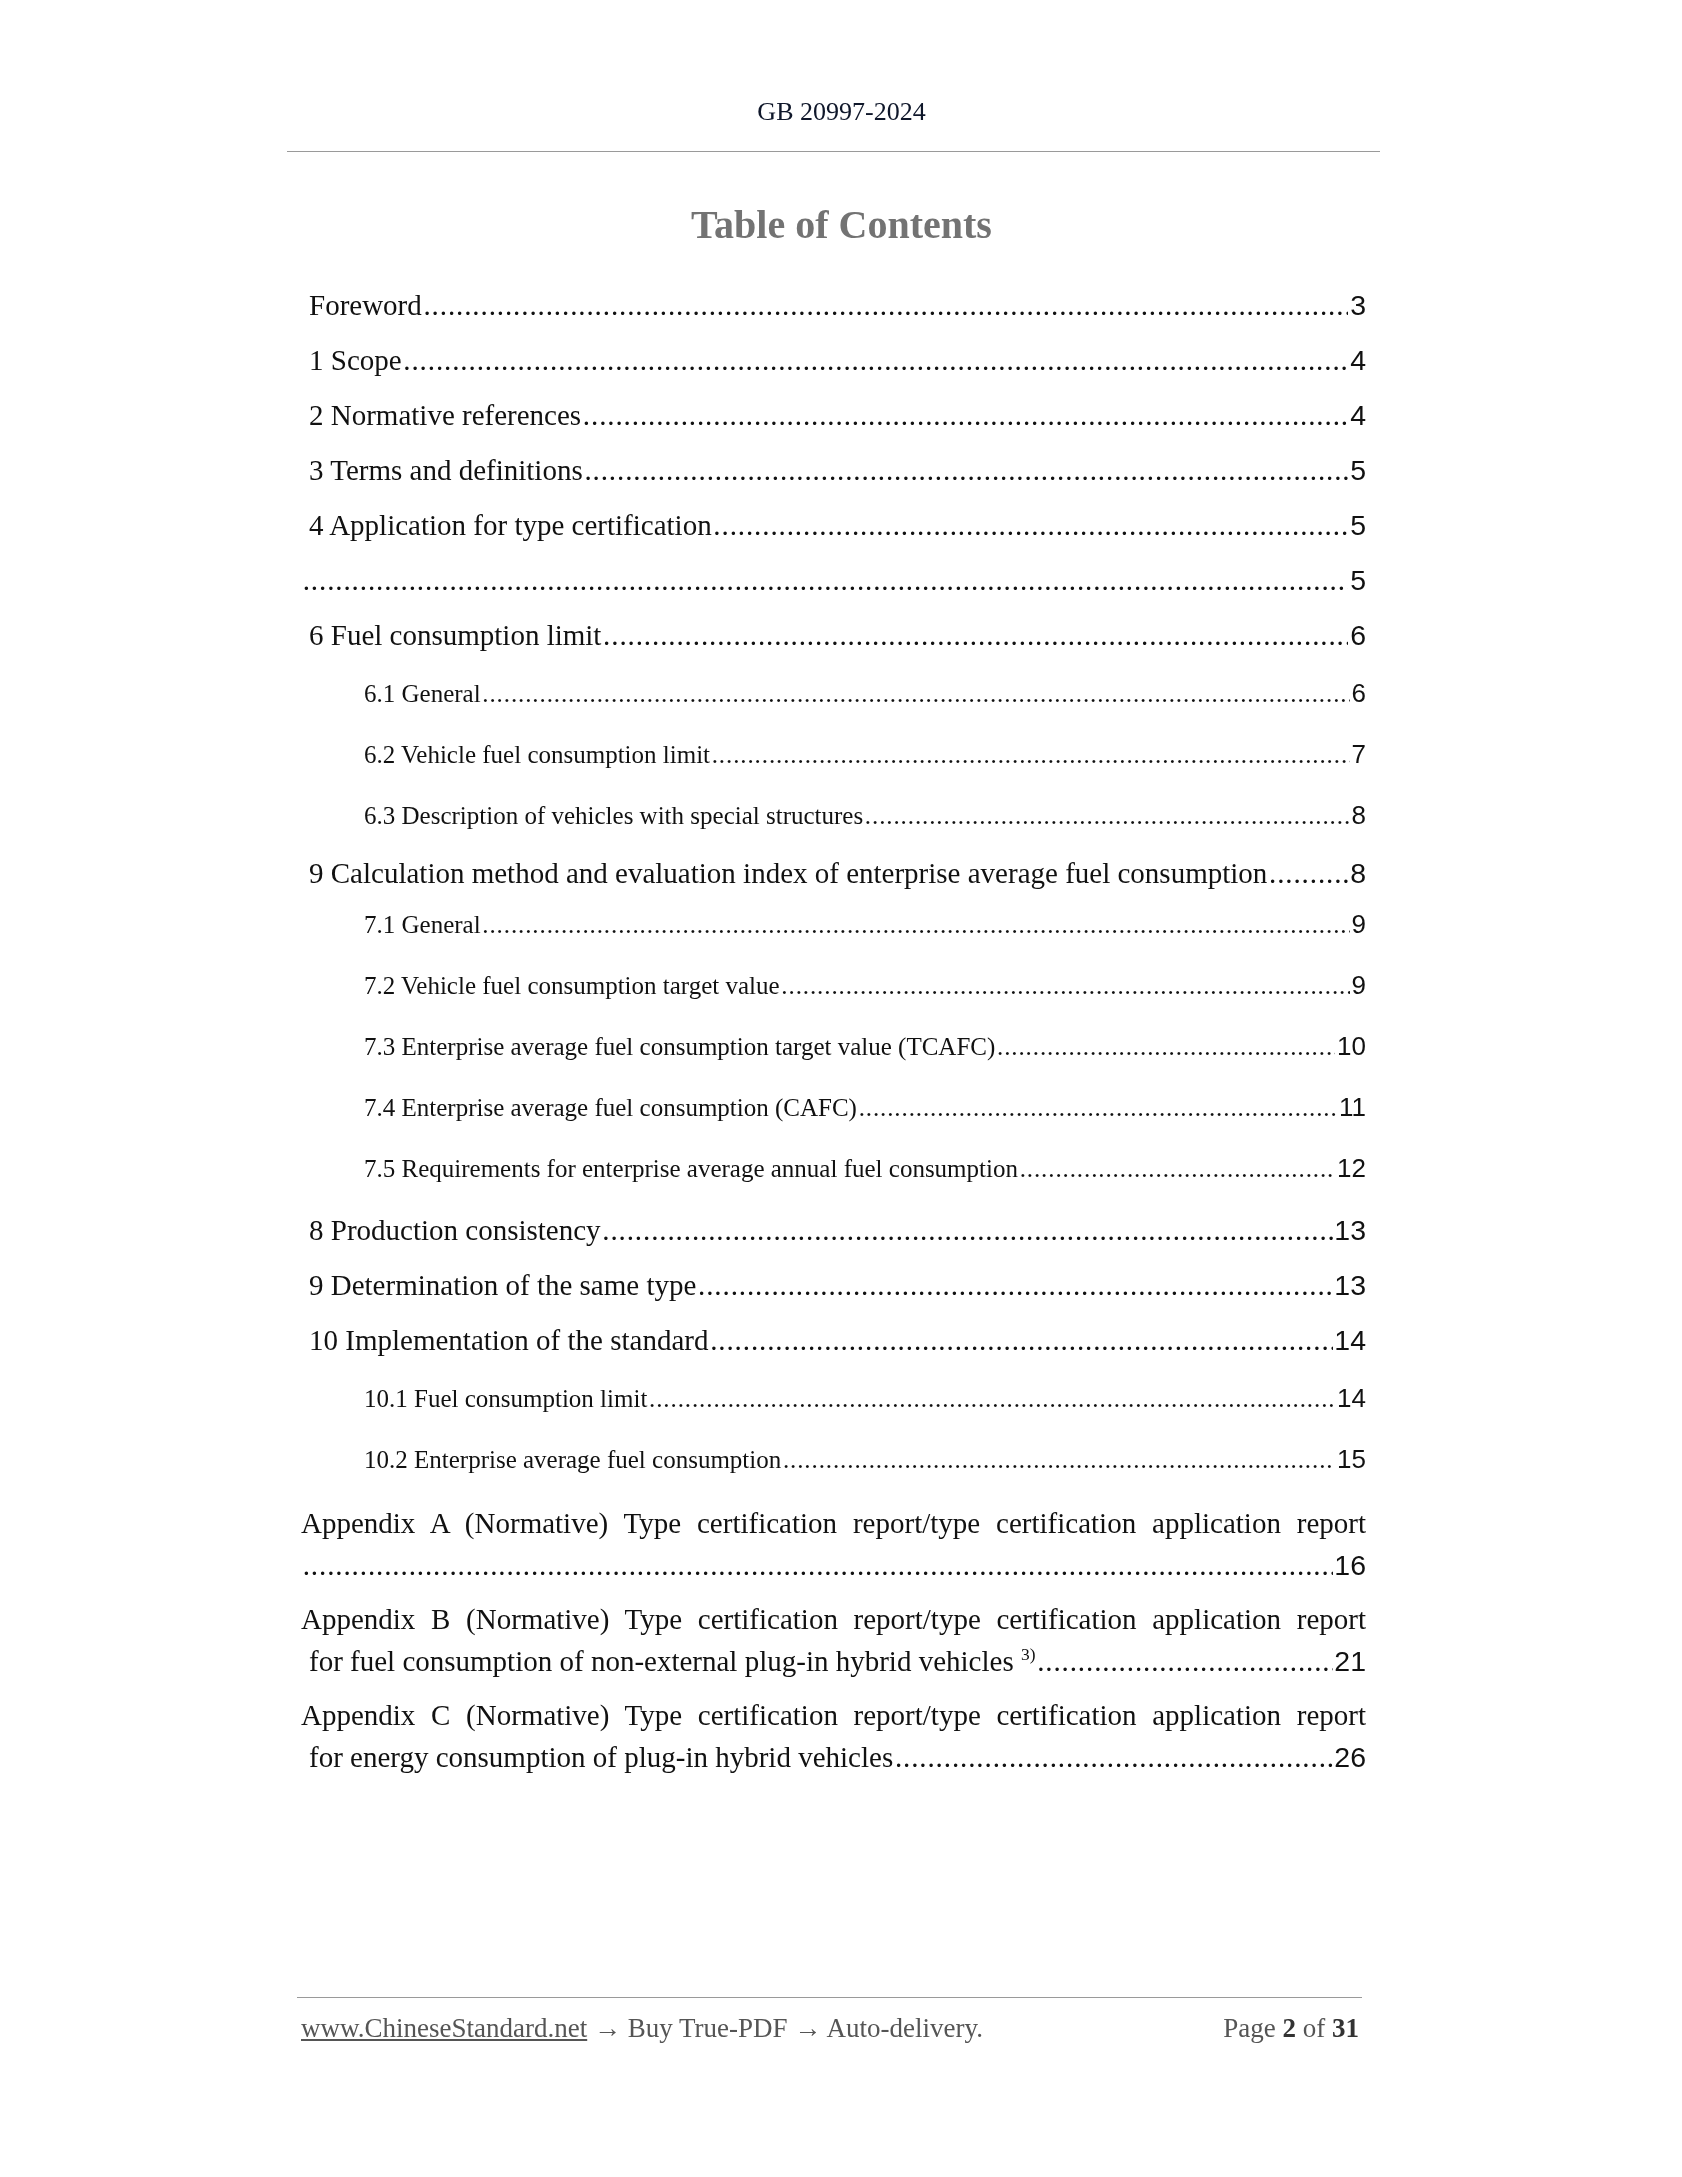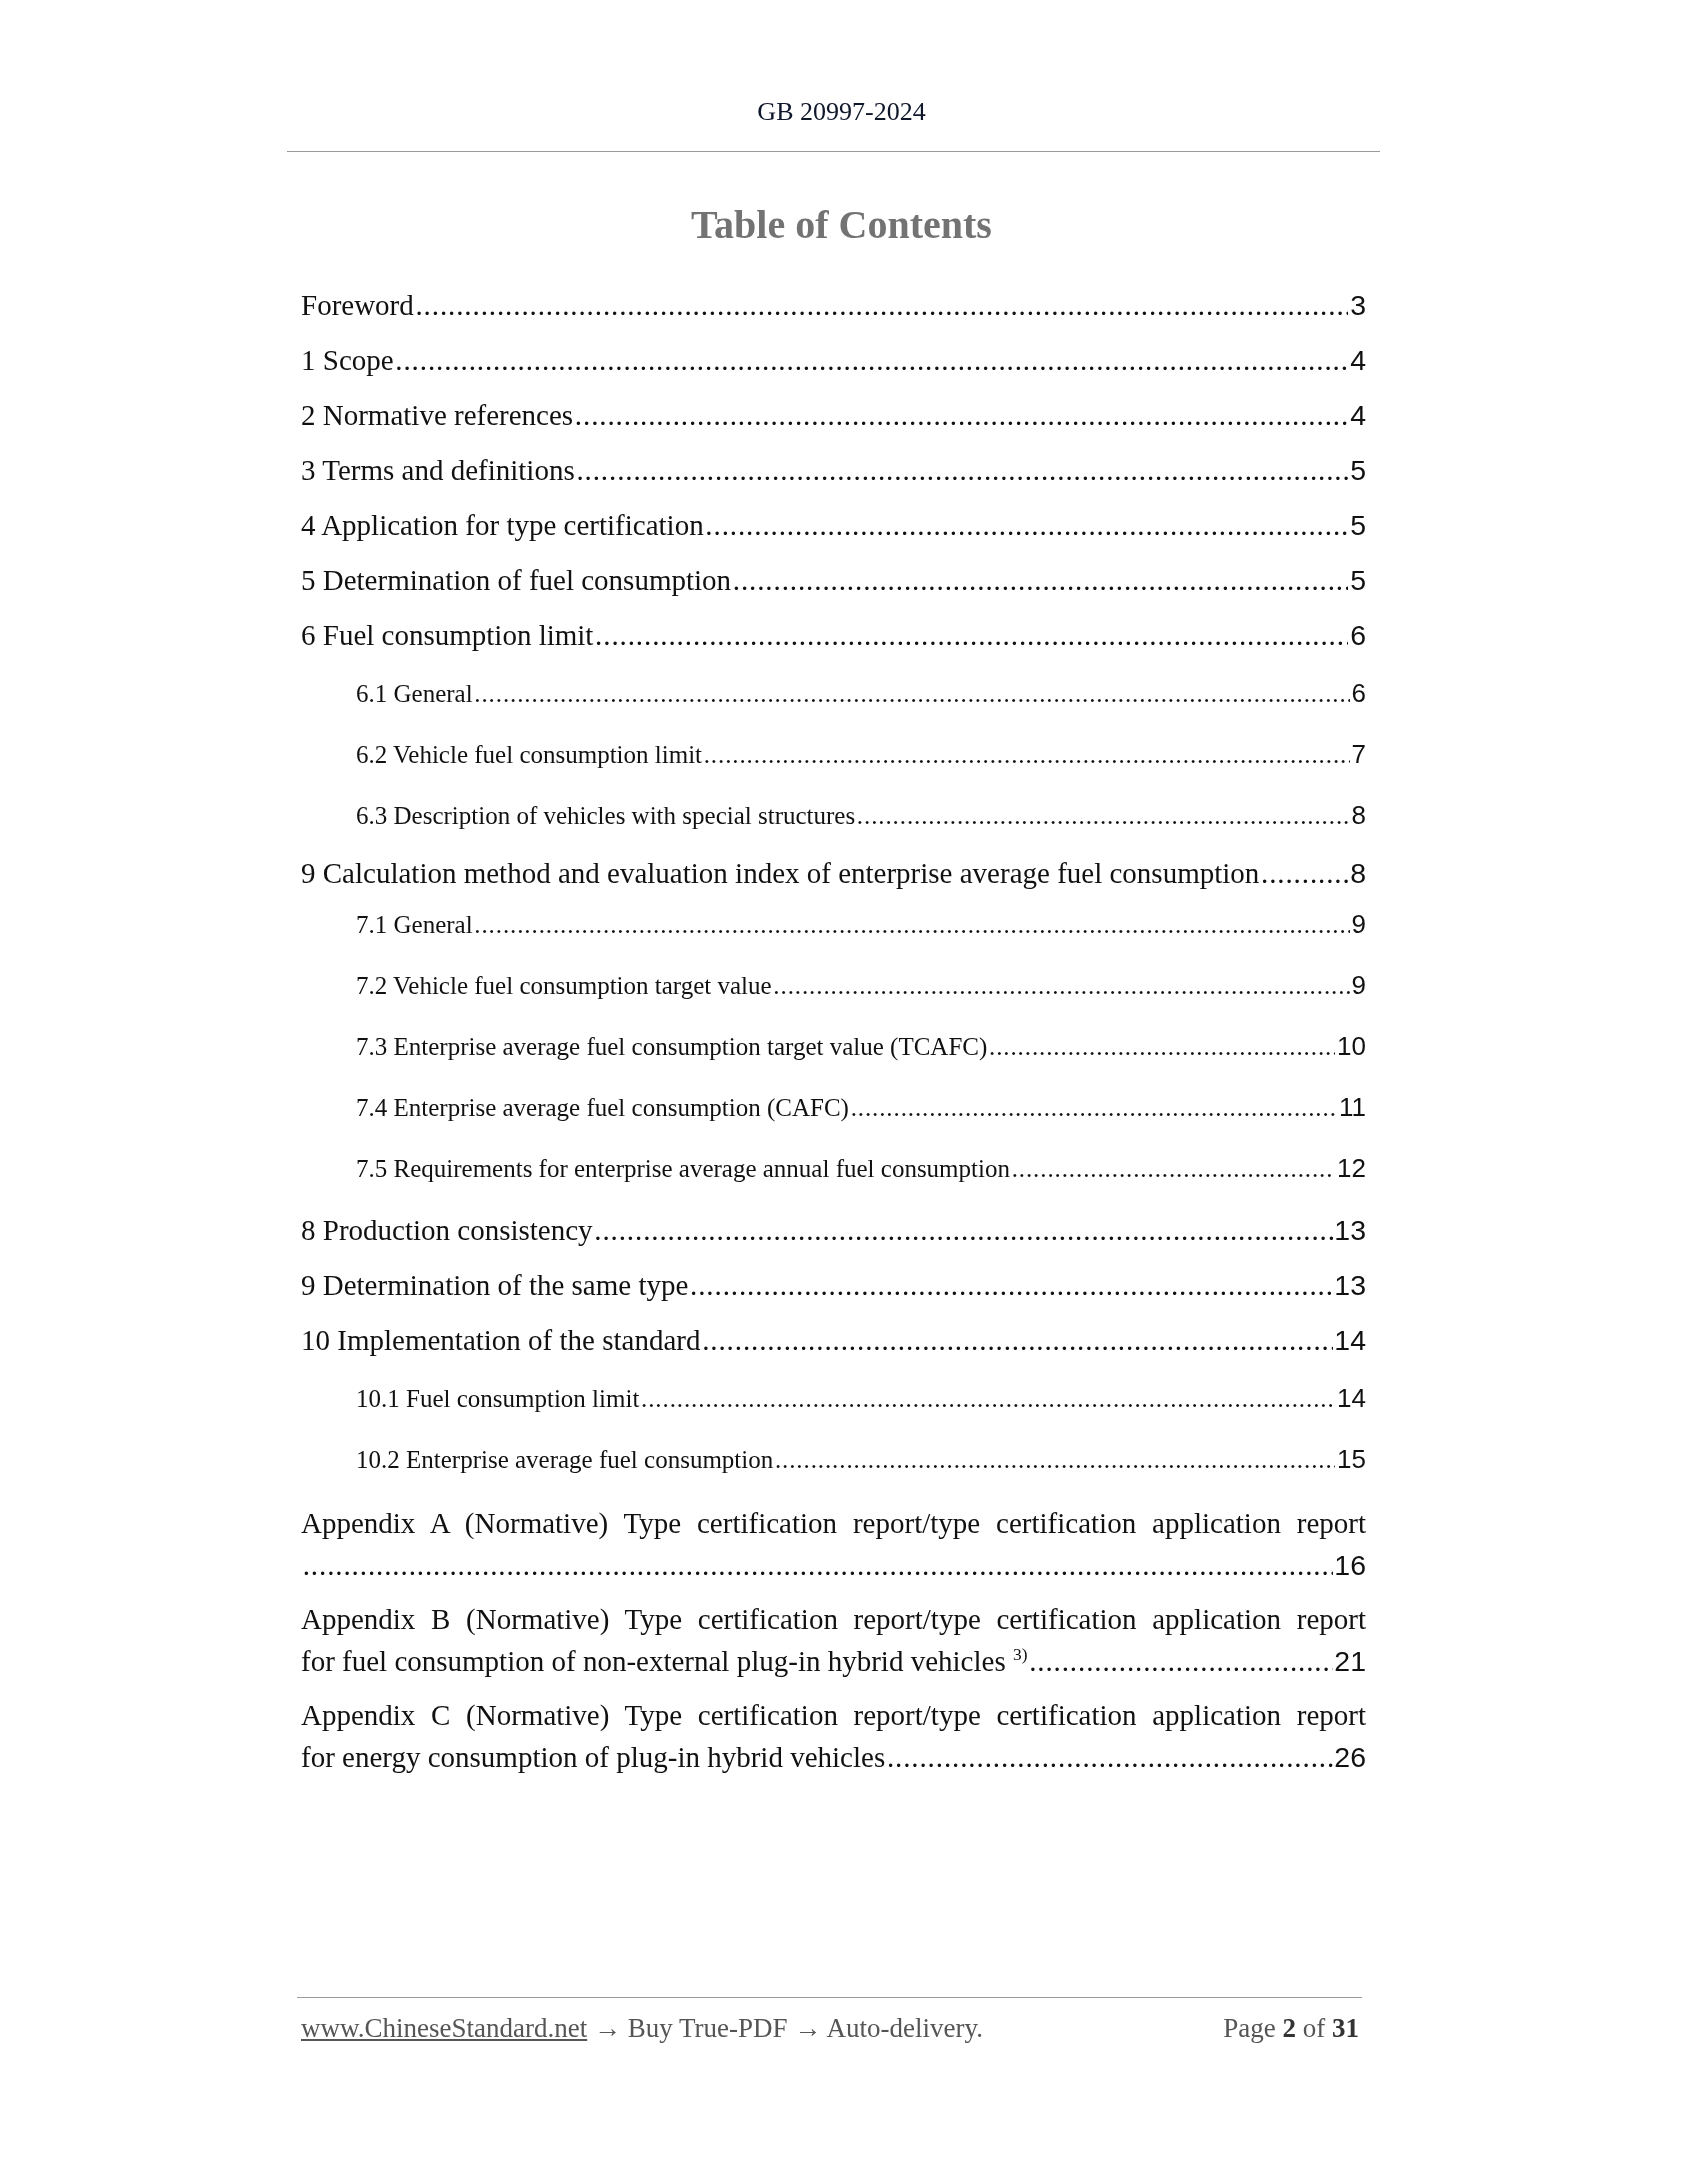--- a/index.html
+++ b/index.html
@@ -2,21 +2,21 @@
 <html style="font-size:14px"><head>
 <meta charset="utf-8">
 <style>
   html, body { margin:0; padding:0; background:#fff; }
   body { width:1683px; height:2177px; position:relative; font-family:"Liberation Serif", serif; color:#111; overflow:hidden; }
   .hdr { position:absolute; top:97px; left:0; width:1683px; text-align:center; font-size:26px; color:#0f172a; }
   .hrule { position:absolute; top:151px; left:287px; width:1093px; height:0; border-top:1.7px solid #9a9a9a; }
   .title { position:absolute; top:201px; left:0; width:1683px; text-align:center; font-size:40px; font-weight:bold; color:#737373; }
   .toc { position:absolute; top:278px; left:301px; width:1065px; }
   .row { display:flex; align-items:baseline; white-space:nowrap; }
-  .row .lbl { flex:0 0 auto; }
+  .row .lbl { flex:0 0 auto;margin-left:8px; }
   .row .dots { flex:1 1 auto; overflow:hidden; margin:0 1.7px; letter-spacing:0.9px; }
   .row .dots::after { content:"................................................................................................................................................................................................................................................................................"; }
   .row .pg { flex:0 0 auto; font-family:"Liberation Sans", sans-serif; }
   .l1 { font-size:29px; height:55px; line-height:55px; }
   .l2 { font-size:25px; height:61px; line-height:61px; padding-left:55px; }
   .l2 .pg { font-size:26px; }
   .l1 .pg { font-size:28.5px; }
   .app { font-size:29px; line-height:42px; margin-top:12px; }
   .app .line1 { display:block; text-align:justify; text-align-last:justify; }
   .app .row { height:42px; line-height:42px; }
@@ -54,21 +54,20 @@
       <span class="lbl">3 Terms and definitions</span>
       <span class="dots"></span>
       <span class="pg">5</span>
     </div>
   <div class="row l1">
       <span class="lbl">4 Application for type certification </span>
       <span class="dots"></span>
       <span class="pg">5</span>
     </div>
   <div class="row l1">
-      <span class="lbl">5 Determination of fuel consumption</span>
       <span class="dots"></span>
       <span class="pg">5</span>
     </div>
   <div class="row l1">
       <span class="lbl">6 Fuel consumption limit</span>
       <span class="dots"></span>
       <span class="pg">6</span>
     </div>
 
   <div class="row l2">

